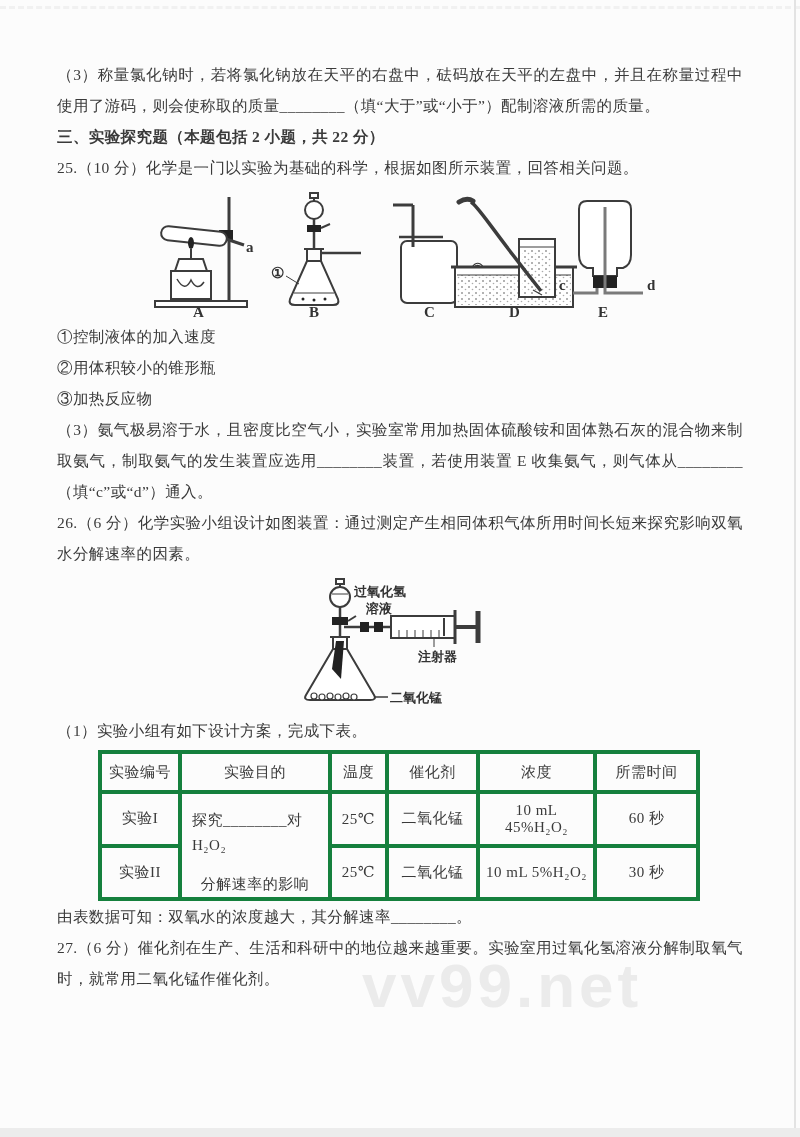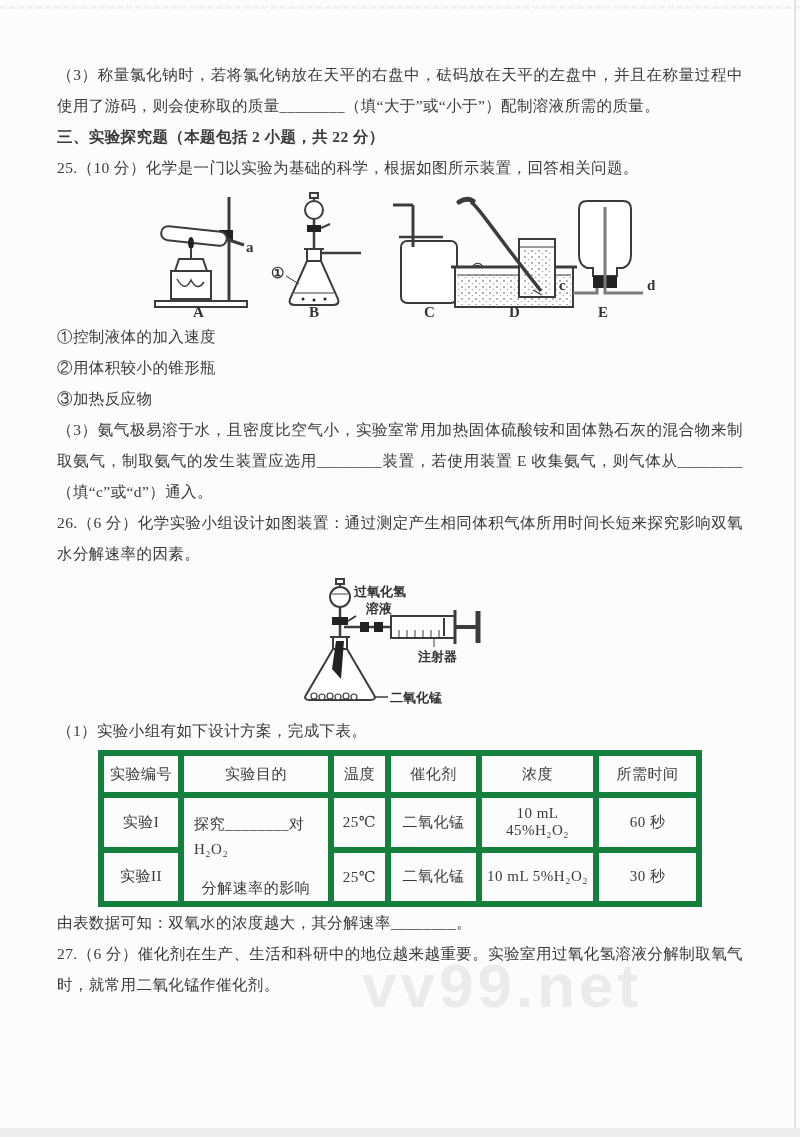--- a/index.html
+++ b/index.html
@@ -22,21 +22,21 @@
   .bold{font-weight:bold;}
   .fig{margin:6px 0 0 0;}
   .fig svg{display:block;}
   .fig-apparatus{margin-left:88px;}
   .fig-exp{margin-left:237px;}
   table.exp{
     border-collapse:collapse;margin:4px 0 0 41px;table-layout:fixed;
     font-size:15px;color:#3a3a3a;
   }
   table.exp th,table.exp td{
-    border:6px solid #15803d;font-weight:normal;text-align:center;
+    border:4px solid #15803d;font-weight:normal;text-align:center;
     padding:0 4px;letter-spacing:0.5px;
   }
   table.exp thead th{height:36px;}
   table.exp tbody td{height:40px;}
   td.purpose div{line-height:25px;margin-top:14px;}
   td.purpose .l1{text-align:left;padding-left:6px;}
   td.purpose .l2{text-align:center;}
   .footer{margin-top:4px;text-align:center;font-size:15px;letter-spacing:1px;}
   .footer b{margin-left:4px;letter-spacing:2px;}
   

